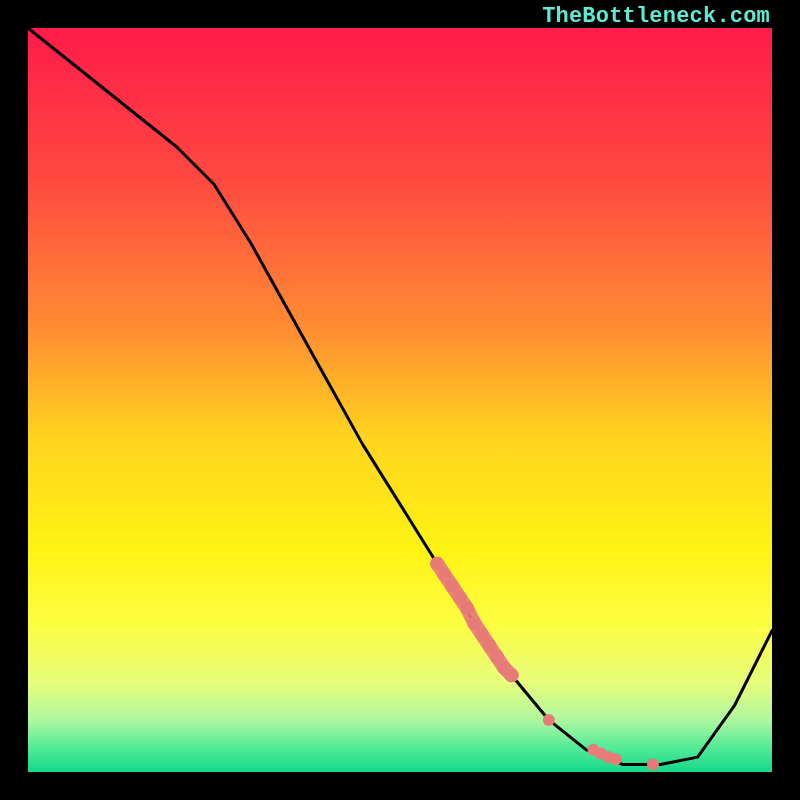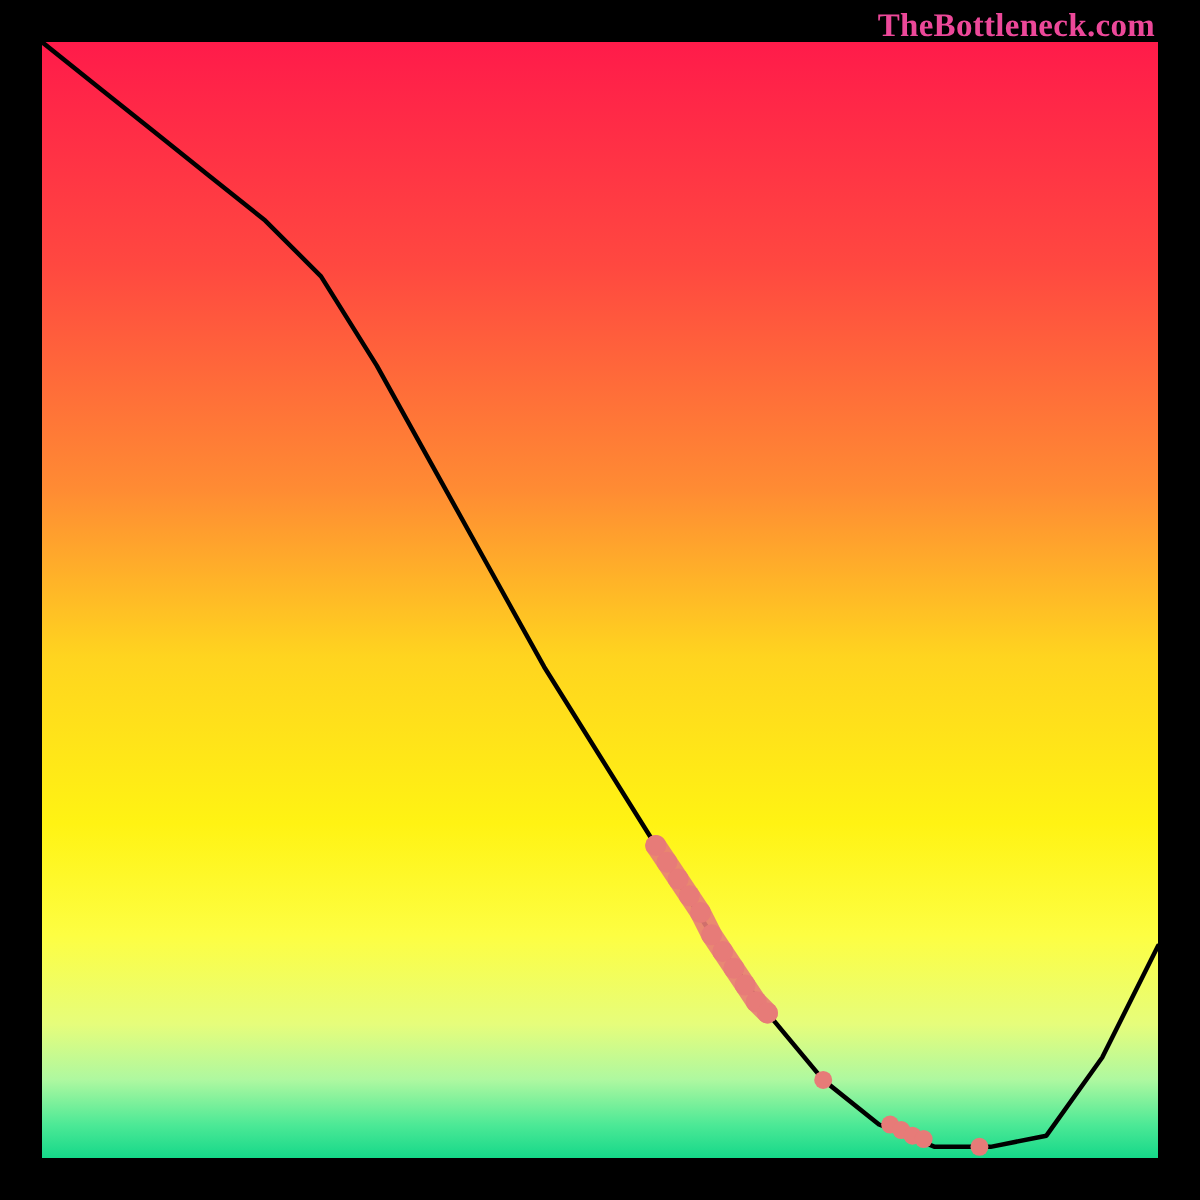--- a/index.html
+++ b/index.html
@@ -24,24 +24,24 @@
     left: 28px;
     top: 28px;
     width: 744px;
     height: 744px;
     overflow: hidden;
   }
   .watermark {
     position: absolute;
     top: 4px;
     right: 30px;
-    font-family: Liberation Serif, serif;
+    font-family: Liberation Mono, monospace;
     font-size: 22px;
     font-weight: 600;
-    color: #ec4899;
+    color: #5eead4;
     letter-spacing: 0.2px;
   }
 </style>
 </head>
 <body>
 
 <div class="frame"></div>
 
 <div class="plot">
   <svg width="744" height="744" viewBox="0 0 744 744" preserveAspectRatio="none">

